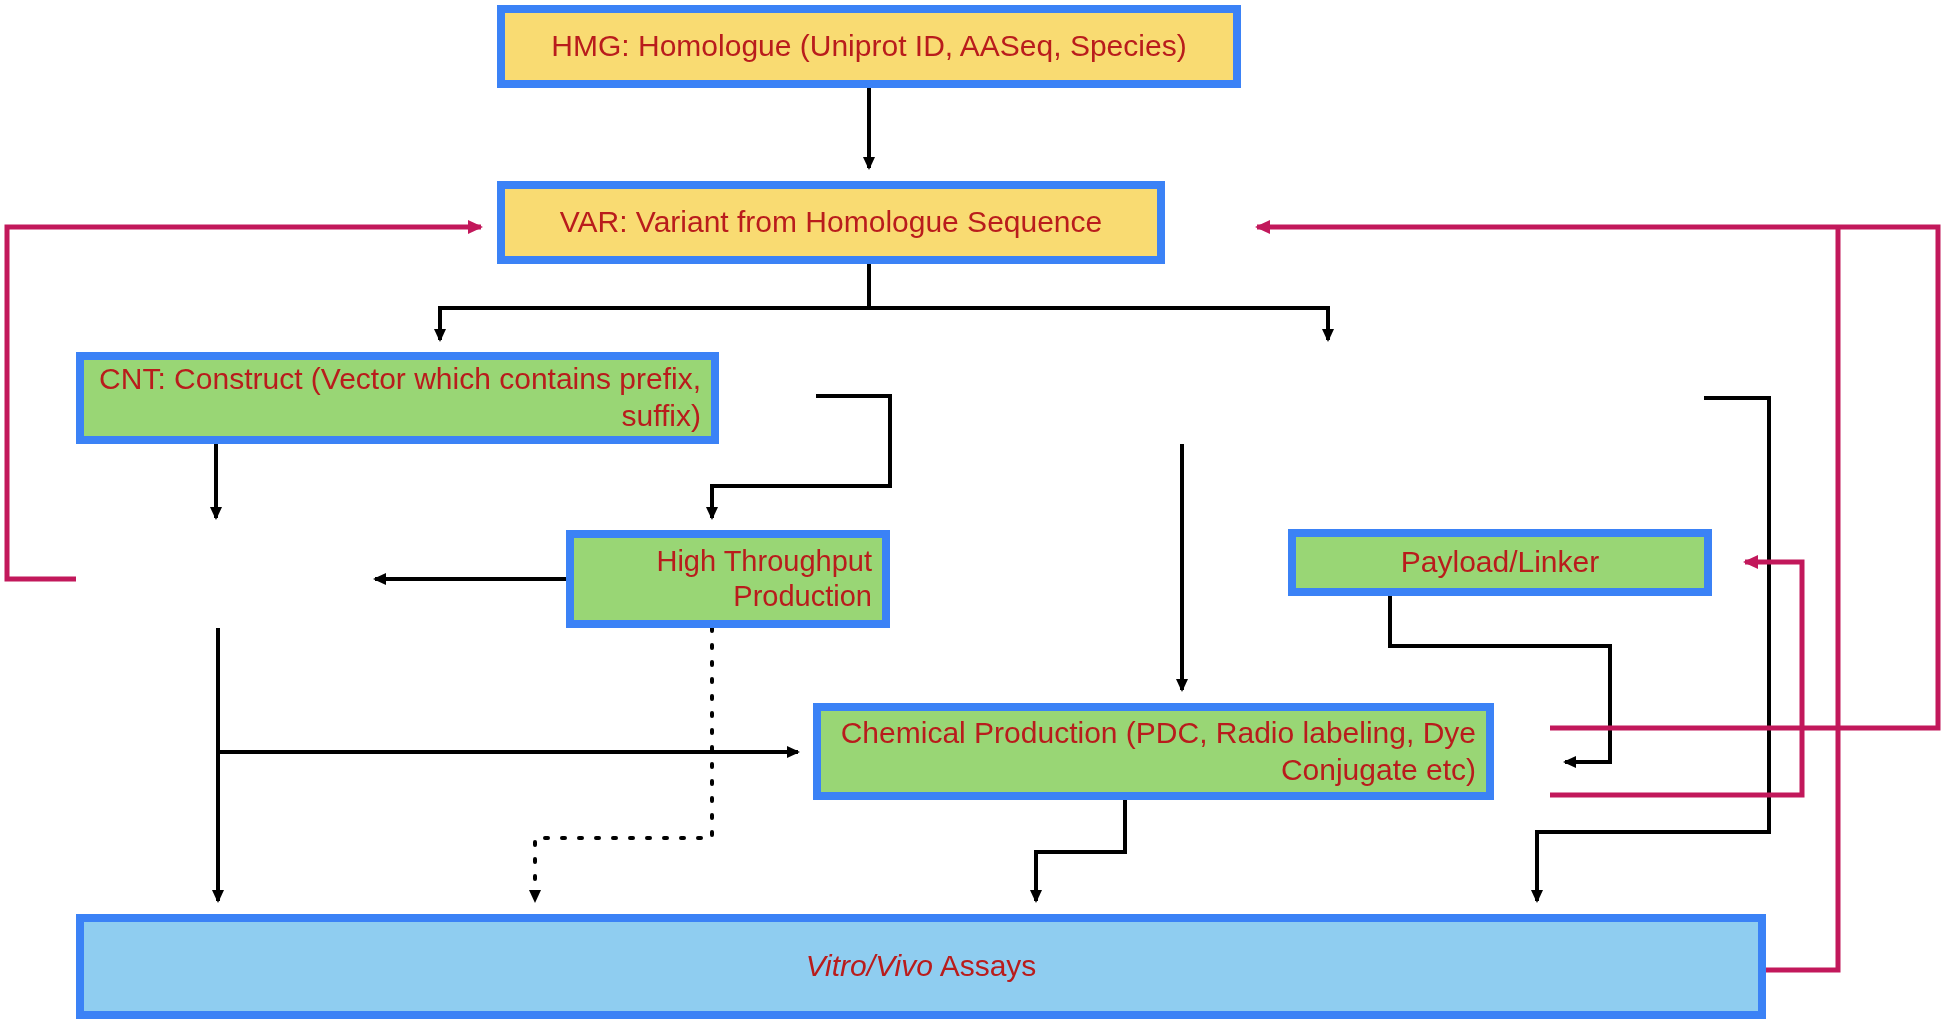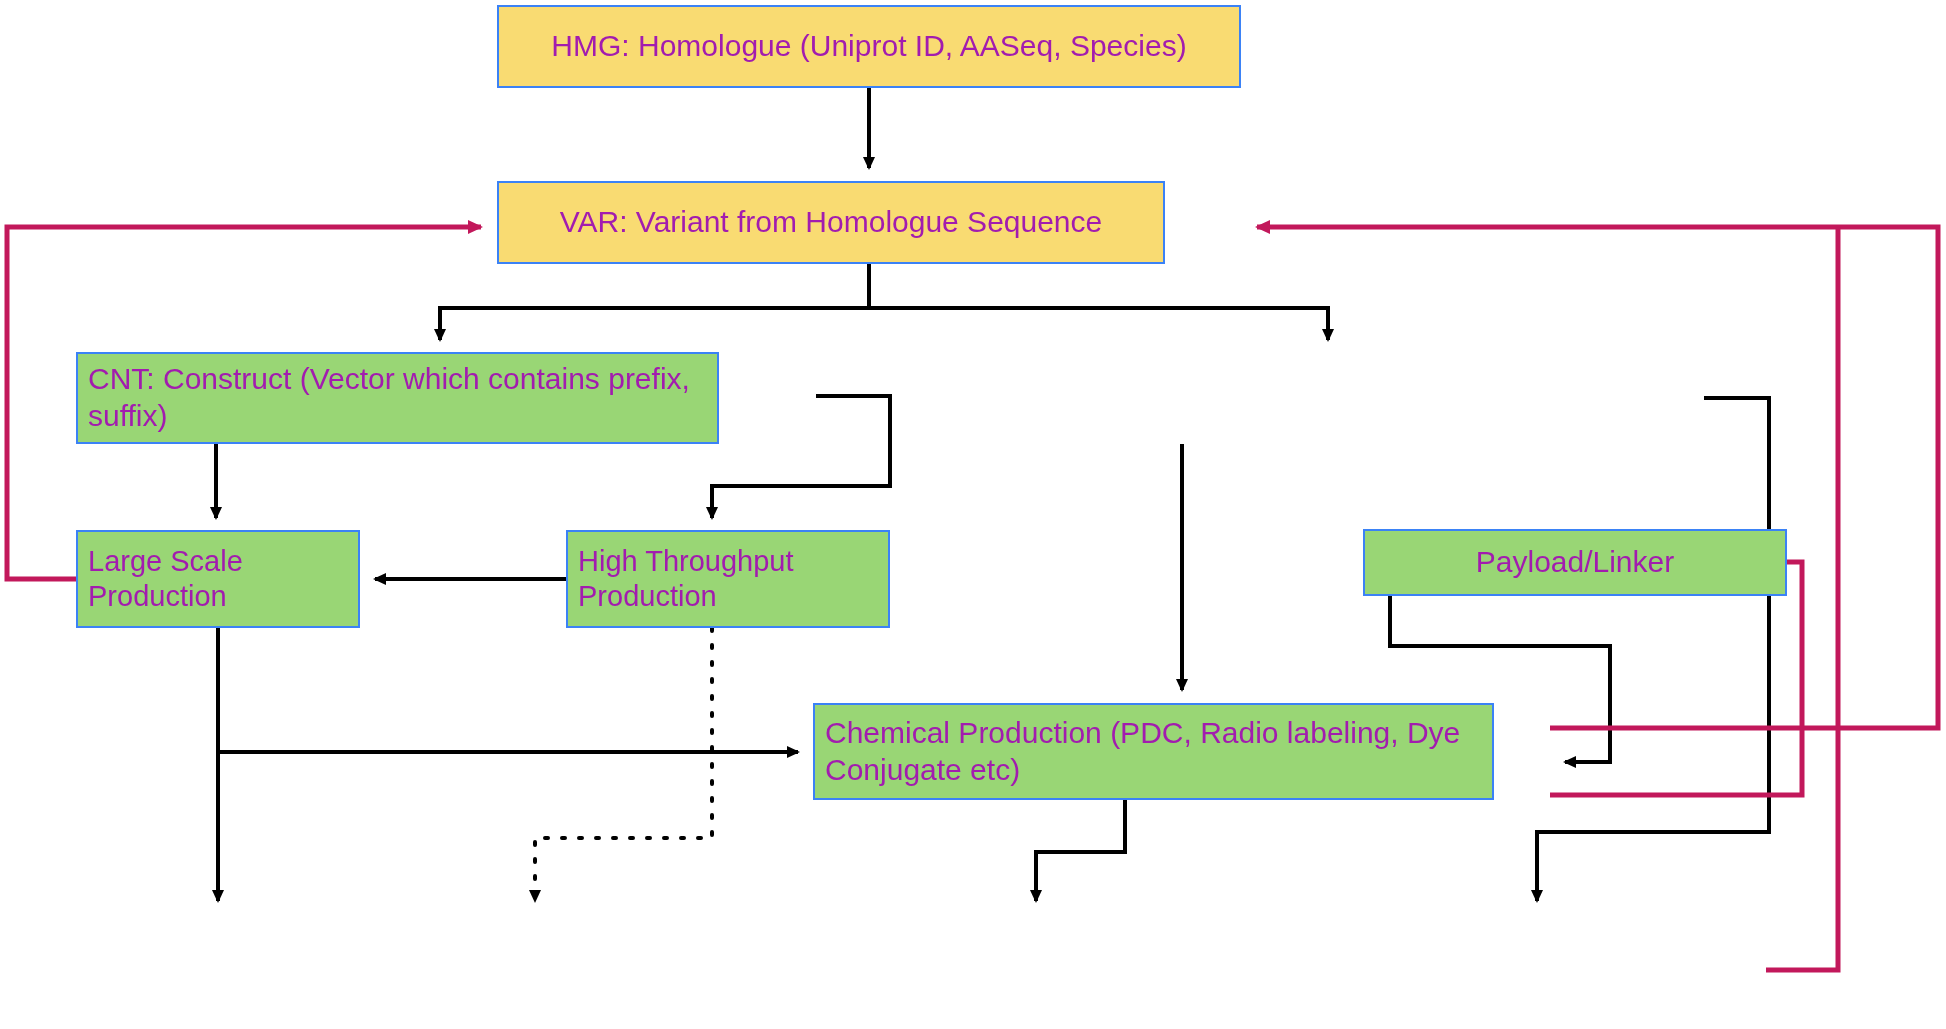--- a/index.html
+++ b/index.html
@@ -21,27 +21,27 @@
     position: absolute;
     left: 0;
     top: 0;
     width: 1946px;
     height: 1029px;
     pointer-events: none;
   }
   .node {
     position: absolute;
     box-sizing: border-box;
-    border: 2px solid #3b82f6;
+    border: 8px solid #3b82f6;
     display: flex;
     align-items: center;
     justify-content: center;
-    text-align: left;
+    text-align: right;
     line-height: 1.22;
-    color: #a21caf;
+    color: #b91c1c;
     z-index: 3;
   }
   .node .label {
     display: block;
     padding: 0 10px;
   }
   .n-yellow { background: #f9db72; }
   .n-green  { background: #99d675; }
   .n-blue   { background: #8fcdf0; }
 
@@ -110,30 +110,32 @@
 
   <div class="node n-yellow fs-30" style="left:497px; top:181px; width:668px; height:83px;">
     <span class="label">VAR: Variant from Homologue Sequence</span>
   </div>
 
   <div class="node n-green fs-30" style="left:76px; top:352px; width:643px; height:92px;">
     <span class="label">CNT: Construct (Vector which contains prefix, suffix)</span>
   </div>
 
 
-  <div class="node n-green fs-29" style="left:76px; top:530px; width:284px; height:98px;">
-    <span class="label">Large Scale Production</span>
-  </div>
 
   <div class="node n-green fs-29" style="left:566px; top:530px; width:324px; height:98px;">
     <span class="label">High Throughput Production</span>
   </div>
 
-  <div class="node n-green fs-30" style="left:1363px; top:529px; width:424px; height:67px;">
+  <div class="node n-green fs-30" style="left:1288px; top:529px; width:424px; height:67px;">
     <span class="label">Payload/Linker</span>
   </div>
 
   <div class="node n-green fs-30" style="left:813px; top:703px; width:681px; height:97px;">
     <span class="label">Chemical Production (PDC, Radio labeling, Dye Conjugate etc)</span>
   </div>
 
+  <div class="node n-blue fs-30" style="left:76px; top:914px; width:1690px; height:105px;">
+    <span class="label">
+      <span class="italic-part">Vitro/Vivo</span><span> Assays</span>
+    </span>
+  </div>
 
 </div>
 
 </body></html>

